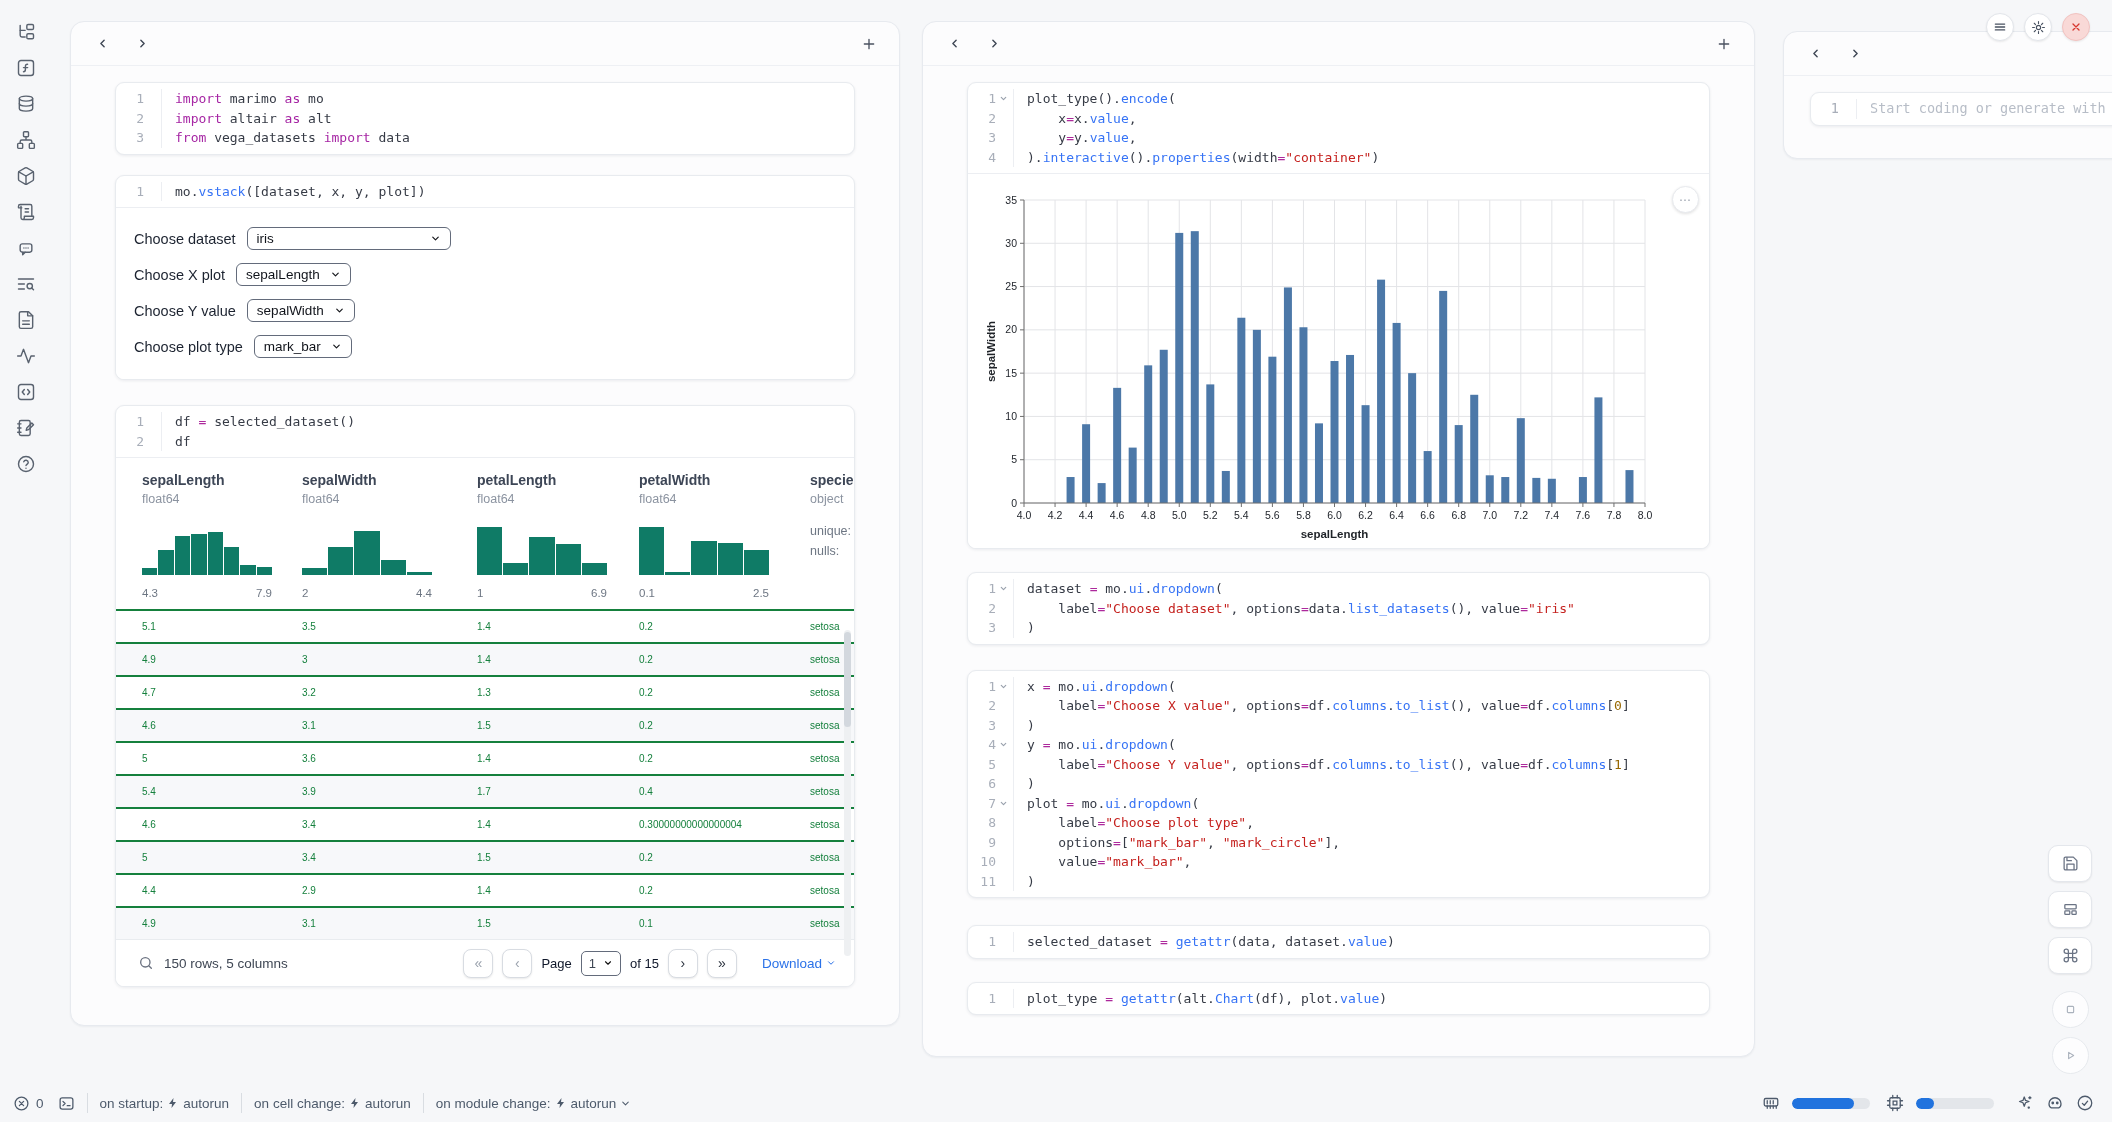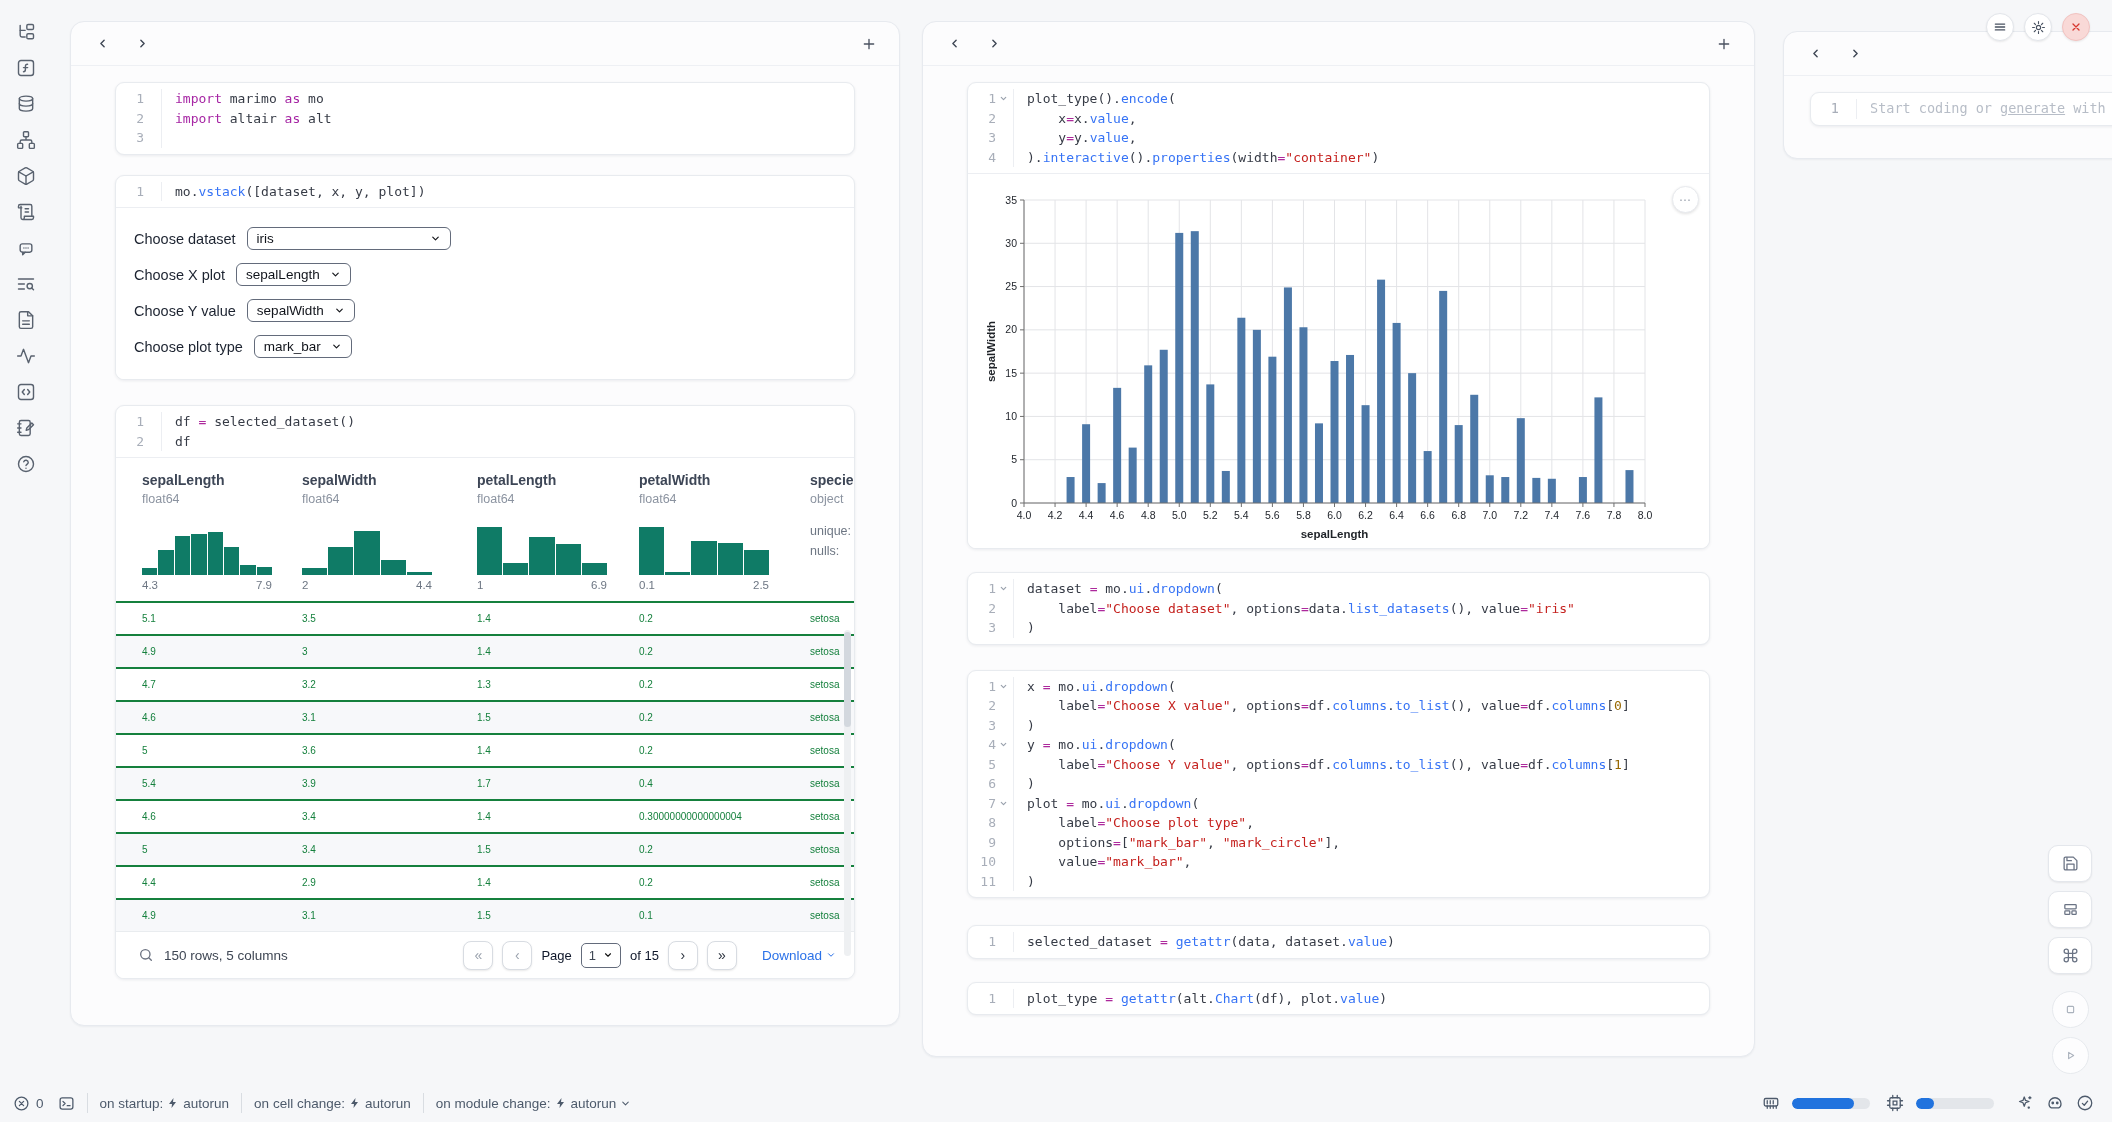--- a/index.html
+++ b/index.html
@@ -44,42 +44,42 @@
   .select.wide{width:204px}
 
   
   .table-wrap{position:relative;overflow:hidden}
   .t-head,.t-row{display:grid;grid-template-columns:160px 175px 162px 171px 260px;padding-left:26px}
   .t-head{padding-top:14px;padding-bottom:10px}
   .c-name{font-weight:bold;font-size:14px;color:#3d4656}
   .c-type{font-size:12.5px;color:#8b93a0;margin-top:4px}
   .hist{display:flex;align-items:flex-end;gap:1px;width:130px;height:56px;margin-top:13px}
   .hist span{flex:1;background:#0f7b66}
-  .minmax{display:flex;justify-content:space-between;width:130px;margin-top:4px;font-size:11.5px;color:#6d7683}
+  .minmax{display:flex;justify-content:space-between;width:130px;margin-top:12px;font-size:11.5px;color:#6d7683}
   .c-meta{margin-top:15px;font-size:12.5px;color:#6d7683;line-height:20px}
   .t-row{height:33px;align-items:center;border-top:2px solid #15803d;font-size:10px;color:#15803d}
   .t-row:nth-child(even){background:#f7f8fa}
   .v-scroll{position:absolute;right:3px;top:172px;width:7px;height:326px;background:#eef0f2;border-radius:4px}
   .v-scroll .handle{position:absolute;top:2px;left:0;width:7px;height:95px;background:#d3d8de;border-radius:4px}
   .t-footer{display:flex;align-items:center;height:47px;border-top:1px solid #e9ecef;padding:0 18px 0 22px;font-size:13.5px;color:#3f4754}
   .t-summary{display:flex;align-items:center;gap:10px}
   .pg{display:flex;align-items:center;gap:9px;margin-left:auto}
   .pg-btn{width:30px;height:29px;border:1px solid #d8dce2;border-radius:8px;background:#fff;box-shadow:0 1px 2px rgba(0,0,0,.09);display:flex;align-items:center;justify-content:center;font-size:14px;color:#2c333f;cursor:pointer}
   .pg-btn.dis{color:#9aa2ad}
   .pg-label{color:#0f172a;font-size:13px}
   .page-select{border:1px solid #636b7b;border-radius:5px;height:25px;padding:0 7px;display:flex;align-items:center;gap:7px;font-size:13px;background:#fff;cursor:pointer}
   .download{color:#2b72e8;display:flex;gap:4px;align-items:center;margin-left:16px;font-size:13.5px;cursor:pointer}
 
   
   .chart-out{position:relative;padding:12px 16px 6px}
   .chart-menu{position:absolute;top:12px;right:10px;width:27px;height:27px;border-radius:50%;background:#fff;border:1px solid #e8eaee;box-shadow:0 1px 3px rgba(0,0,0,.12);color:#9aa1ad;display:flex;align-items:center;justify-content:center;font-size:12px;letter-spacing:1px;cursor:pointer}
 
   
   .placeholder{color:#b7bdc7}
-  .placeholder .gen{text-decoration:underline;cursor:pointer}
+  .placeholder .gen{cursor:pointer}
 
   
   .top-actions{position:absolute;top:13px;left:1986px;display:flex;gap:10px;z-index:5}
   .circle-btn{width:28px;height:28px;border-radius:50%;background:#fff;border:1px solid #e3e6eb;box-shadow:0 1px 2px rgba(0,0,0,.08);display:flex;align-items:center;justify-content:center;color:#4a5362;cursor:pointer}
   .circle-btn.close{background:#f9d9d7;border-color:#f2c3c1;color:#d7372f}
   .float-actions{position:absolute;left:2048px;top:845px;display:flex;flex-direction:column;align-items:center;z-index:5}
   .fa-sq{width:44px;height:37px;border:1px solid #e4e7ec;border-radius:10px;background:#fff;box-shadow:0 1px 2px rgba(0,0,0,.07);display:flex;align-items:center;justify-content:center;color:#6a7384;margin-bottom:9px;cursor:pointer}
   .fa-ci{width:37px;height:37px;border:1px solid #e7eaee;border-radius:50%;background:#fdfdfe;display:flex;align-items:center;justify-content:center;color:#aab2bd;margin-bottom:9px;cursor:pointer}
   .fa-ci.first{margin-top:8px}
 
@@ -221,21 +221,21 @@
               </div>
               <div class="gl">
                 <span class="num">2</span>
                 <span class="fold"></span>
               </div>
               <div class="gl">
                 <span class="num">3</span>
                 <span class="fold"></span>
               </div>
             </div>
-          <div class="code-lines"><div class="cl"><span class="tk-kw">import</span> marimo <span class="tk-kw">as</span> mo</div><div class="cl"><span class="tk-kw">import</span> altair <span class="tk-kw">as</span> alt</div></div>
+          <div class="code-lines"><div class="cl"><span class="tk-kw">import</span> marimo <span class="tk-kw">as</span> mo</div><div class="cl"><span class="tk-kw">import</span> altair <span class="tk-kw">as</span> alt</div><div class="cl"><span class="tk-kw">from</span> vega_datasets <span class="tk-kw">import</span> data</div></div>
         </div>
       </div>
 
       <div class="cell mb25">
         <div class="code-area">
           <div class="gutter">
               <div class="gl">
                 <span class="num">1</span>
                 <span class="fold"></span>
               </div>

